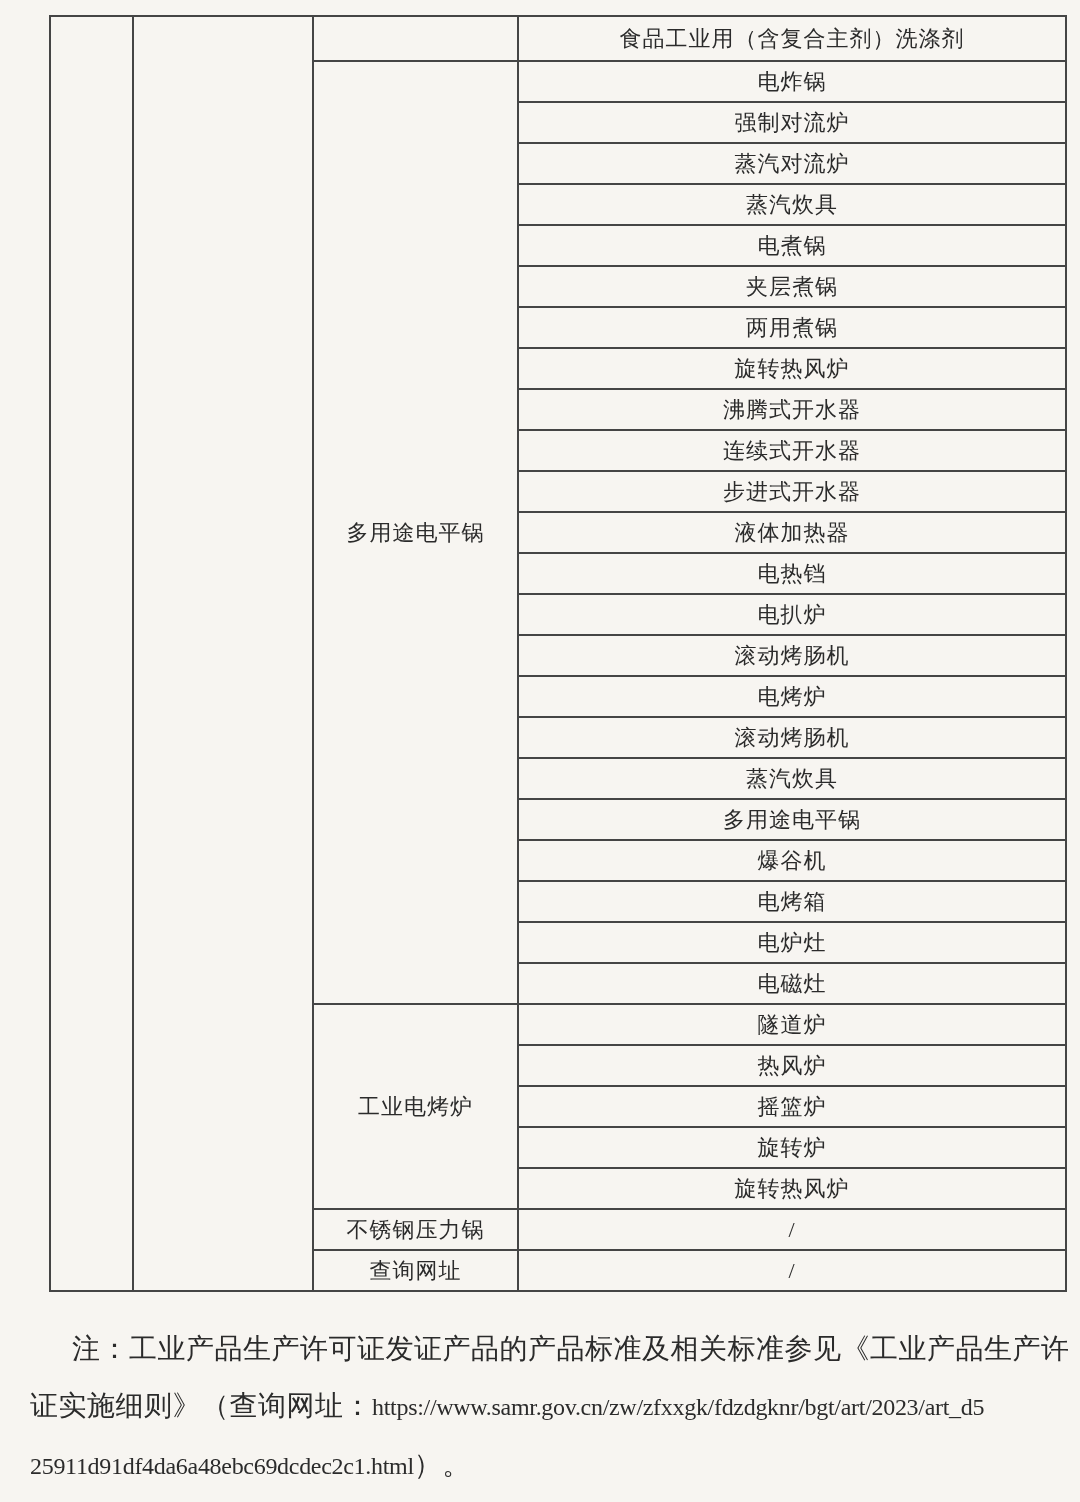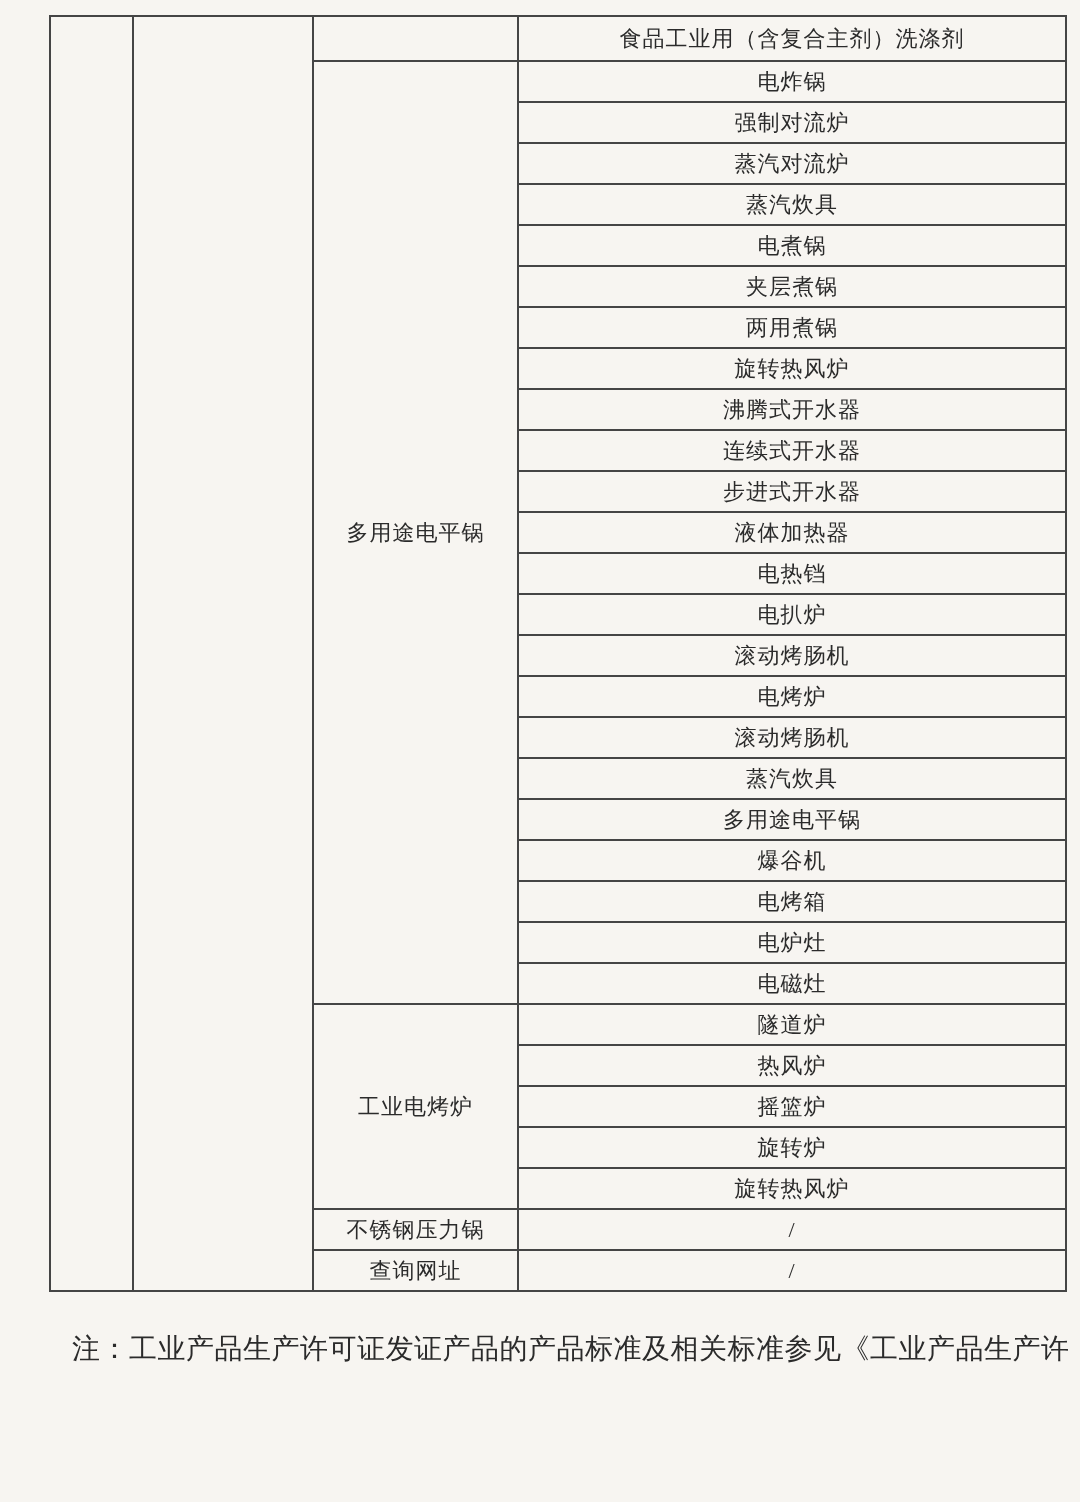--- a/index.html
+++ b/index.html
@@ -151,13 +151,15 @@
       </tr>
       <tr>
         <td>查询网址</td>
         <td>/</td>
       </tr>
     </tbody>
 </table>
 
 <div class="note">
   <p class="note-line indent">注：工业产品生产许可证发证产品的产品标准及相关标准参见《工业产品生产许可</p>
+  <p class="note-line"><span>证实施细则》（查询网址：</span><span class="url">https://www.samr.gov.cn/zw/zfxxgk/fdzdgknr/bgt/art/2023/art_d5</span></p>
+  <p class="note-line"><span class="url">25911d91df4da6a48ebc69dcdec2c1.html</span><span>）。</span></p>
 </div>
 
 </body></html>

